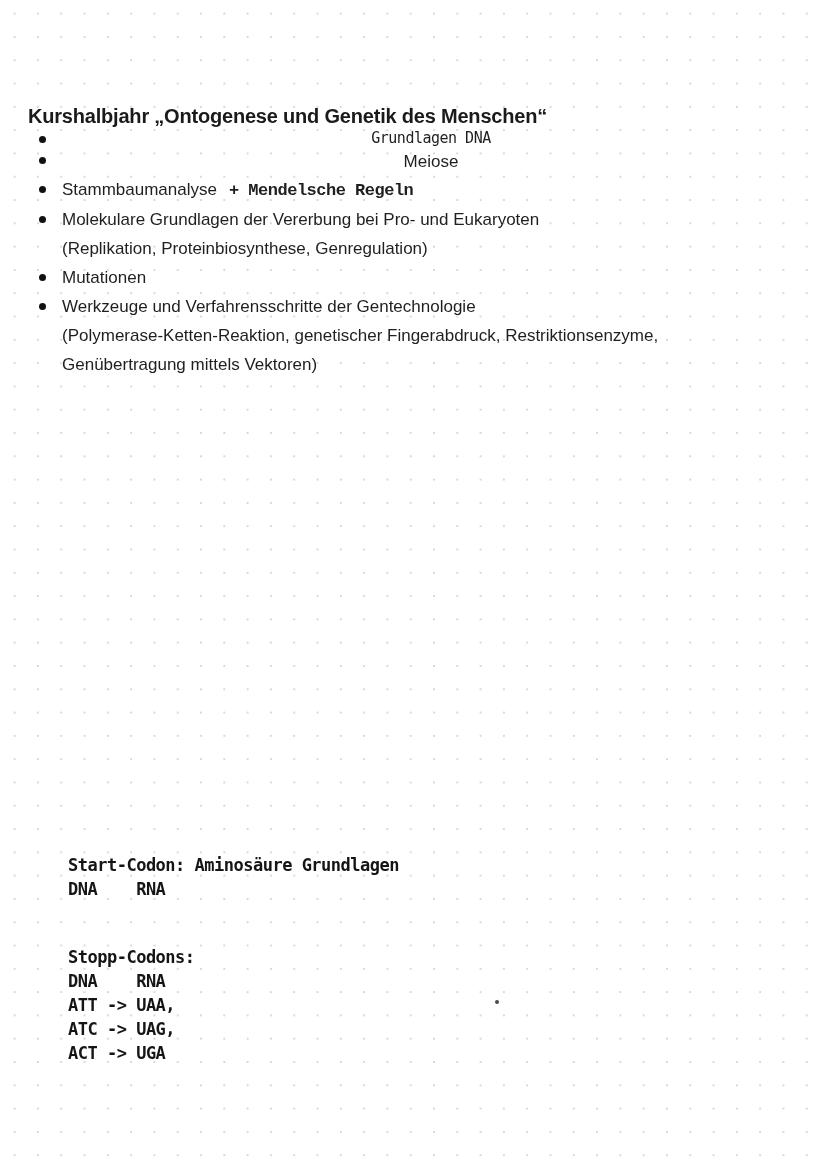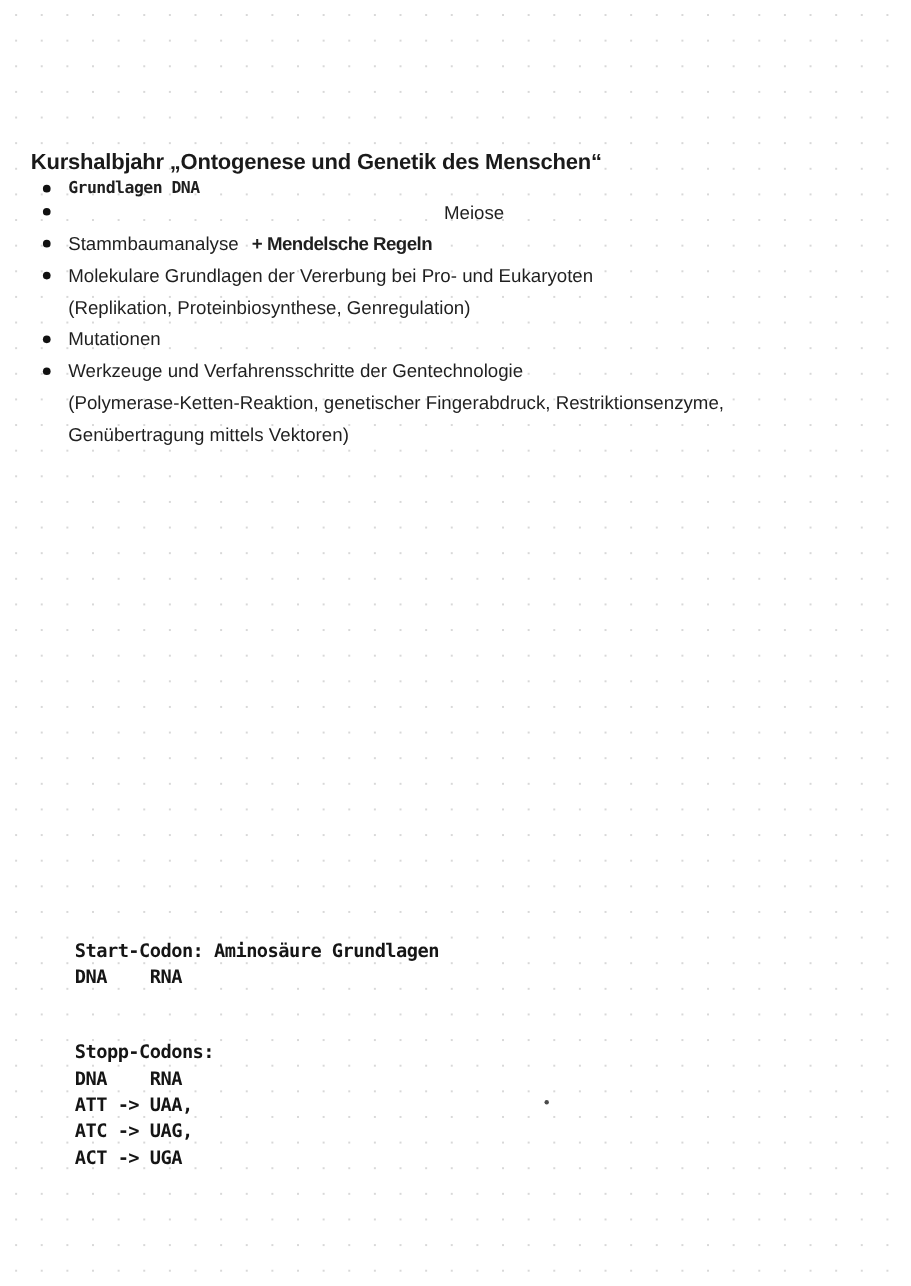--- a/index.html
+++ b/index.html
@@ -22,21 +22,20 @@
     background-position: 3px 2px;
     overflow: hidden;
     color: #1a1a1a;
   }
 
   .content {
     position: absolute;
     top: 104px;
     left: 28px;
     width: 772px;
-    margin-top: 32px;
   }
 
   .doc-title {
     font-family: "Liberation Sans", sans-serif;
     font-weight: bold;
     font-size: 20px;
     line-height: 25px;
     letter-spacing: -0.2px;
     color: #1a1a1a;
   }
@@ -74,26 +73,27 @@
 
   li.tight {
     line-height: 27px !important;
     text-align: center;
   }
   li.tight::before { top: 9px !important; }
 
   
   .hand {
     font-family: "DejaVu Sans Mono", monospace;
-    font-weight: bold;
+    font-weight: normal;
     letter-spacing: -0.5px;
+    text-align: center;
   }
 
   .hand-inline {
-    font-family: Liberation Sans, sans-serif;
+    font-family: Liberation Mono, monospace;
     font-weight: bold;
     letter-spacing: -0.5px;
     margin-left: 12px;
     font-size: 17px;
   }
 
   .hand-block {
     position: absolute;
     left: 68px;
     font-family: "DejaVu Sans Mono", monospace;

